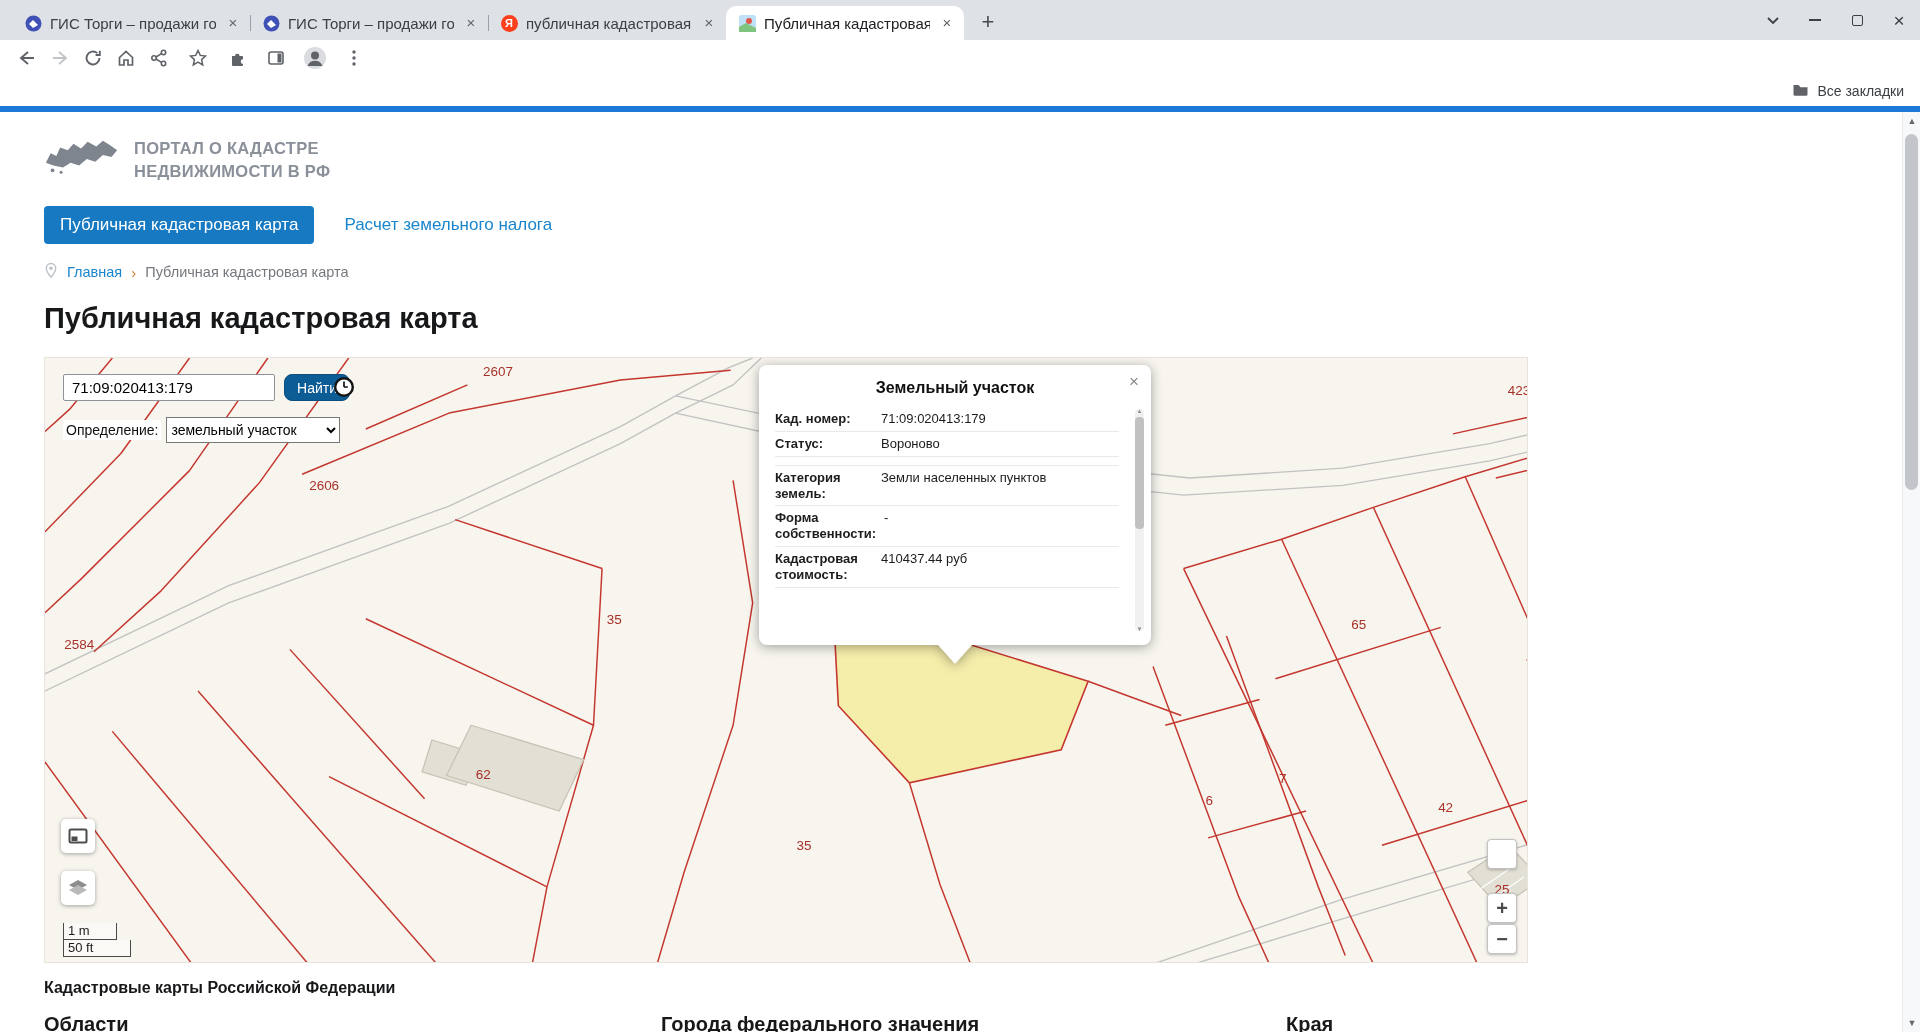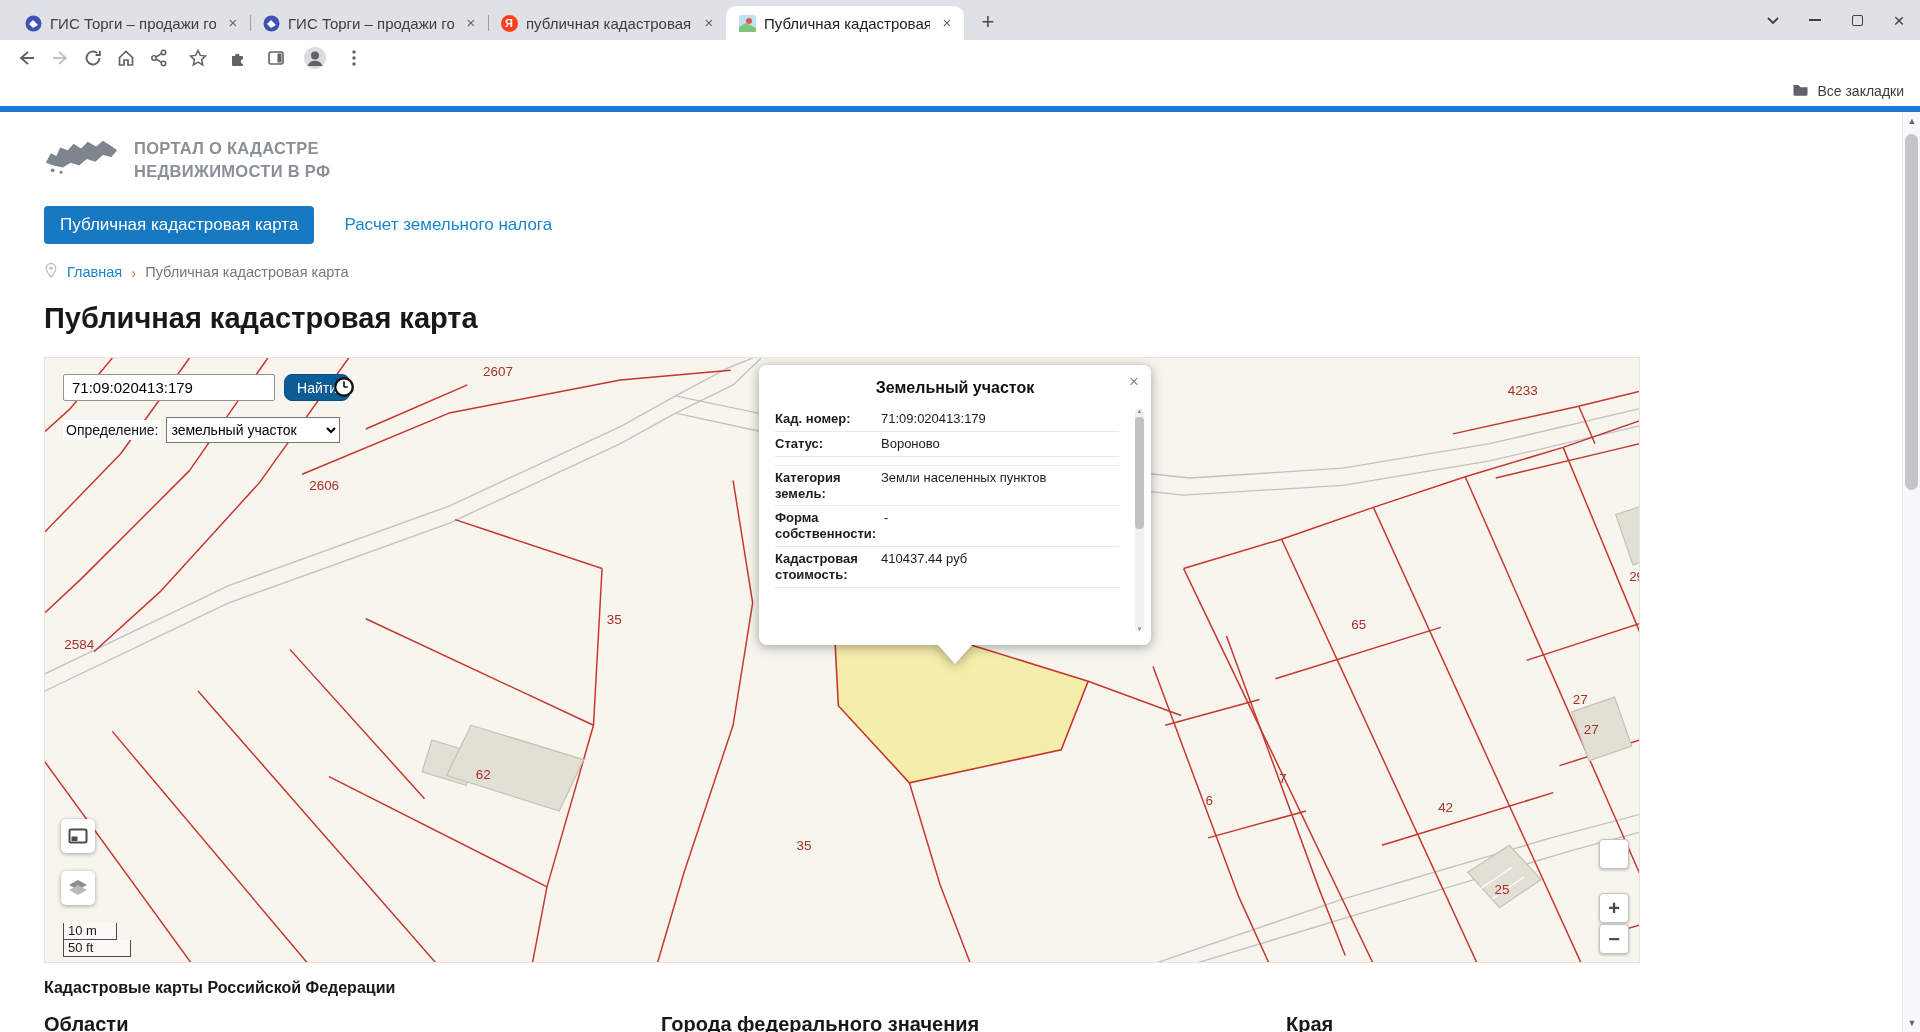--- a/index.html
+++ b/index.html
@@ -49,21 +49,21 @@
   .site-tabs { margin-top:24px; display:flex; align-items:center; }
   .site-tab-active { background:#1779c2; color:#fff; font-size:17px; padding:9px 16px; border-radius:4px; }
   .site-tab-link { color:#1a85cc; font-size:17px; margin-left:30px; text-decoration:none; }
   .breadcrumb { margin-top:18px; display:flex; align-items:center; gap:9px; font-size:14.5px; }
   .bc-home { color:#1a85cc; }
   .bc-sep { color:#d57b28; font-size:15px; }
   .bc-cur { color:#75797e; }
   .page-title { margin-top:20px; font-size:29px; font-weight:bold; color:#17181a; }
 
   
-  .map { position:relative; margin-top:22px; width:1596px; height:606px; background:#3b82f6; border:1px solid #e6e4db; overflow:hidden; }
+  .map { position:relative; margin-top:22px; width:1484px; height:606px; background:#3b82f6; border:1px solid #e6e4db; overflow:hidden; }
   .map-svg { position:absolute; left:0; top:0; }
   .search-input { position:absolute; left:18px; top:16px; width:212px; height:27px; border:1px solid #8f9399; border-radius:2px; background:#fff; font-size:15px; padding:0 8px; font-family:inherit; }
   .search-btn { position:absolute; left:239px; top:16px; width:66px; height:27px; background:#0c5d95; border:1px solid #0a4f80; border-radius:8px; color:#fff; font-size:14px; display:flex; align-items:center; justify-content:center; }
   .clock-icon { position:absolute; left:288px; top:18px; }
   .filter-row { position:absolute; left:18px; top:59px; display:flex; align-items:center; gap:5px;justify-content:flex-end; }
   .filter-label { font-size:14px; color:#111; background:#fff; padding:2px 3px; }
   .filter-select { width:174px; height:26px; font-size:14px; border:1px solid #777; background:#fff; font-family:inherit; }
 
   .map-btn { position:absolute; width:34px; height:34px; background:#fff; border-radius:5px; box-shadow:0 1px 4px rgba(0,0,0,.35); display:flex; align-items:center; justify-content:center; }
   .btn-extent { left:16px; top:461px; }
@@ -384,21 +384,21 @@
           </svg>
       </div>
       <div class="map-btn btn-layers">
         <svg width="22" height="20">
             <polygon points="11,2 20,7 11,12 2,7" fill="#8d8d8d"></polygon>
             <polygon points="11,7 20,12 11,17 2,12" fill="#b9b9b9"></polygon>
           </svg>
       </div>
 
       <div class="scale">
-        <div class="scale-line scale-m">10 m</div>
+        <div class="scale-line scale-m">1 m</div>
         <div class="scale-line scale-ft">50 ft</div>
       </div>
 
       <div class="sq-btn btn-white"></div>
       <div class="sq-btn btn-zoom-in">+</div>
       <div class="sq-btn btn-zoom-out">−</div>
 
       <div class="popup-wrap">
         <div class="popup">
           <div class="popup-title">Земельный участок</div>

